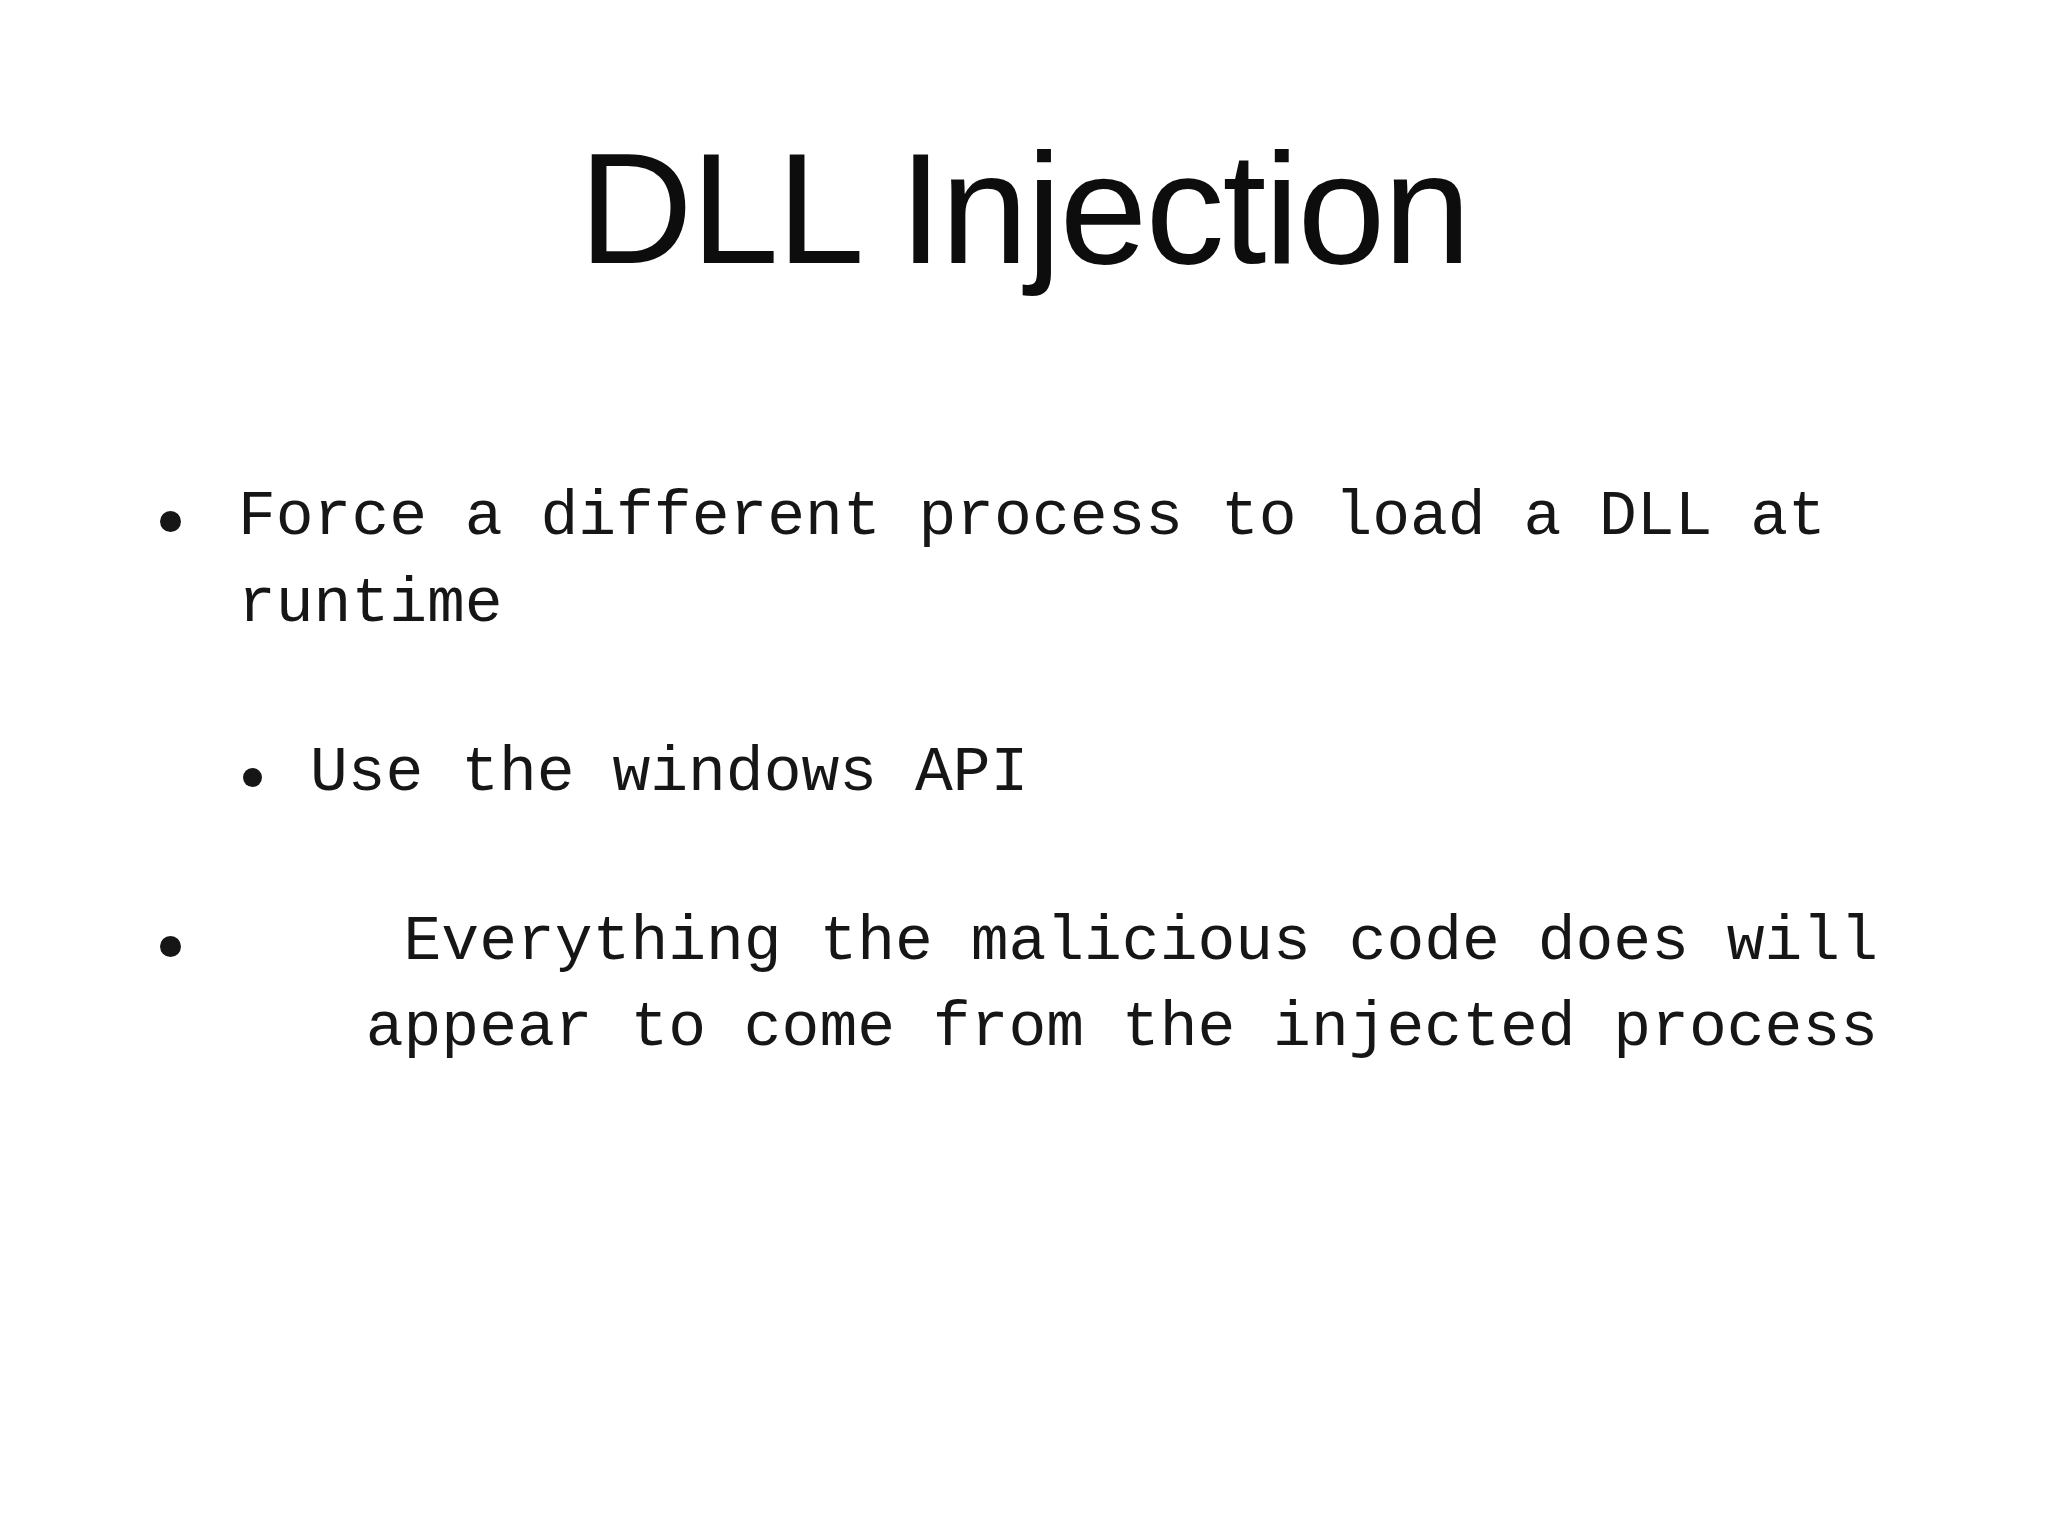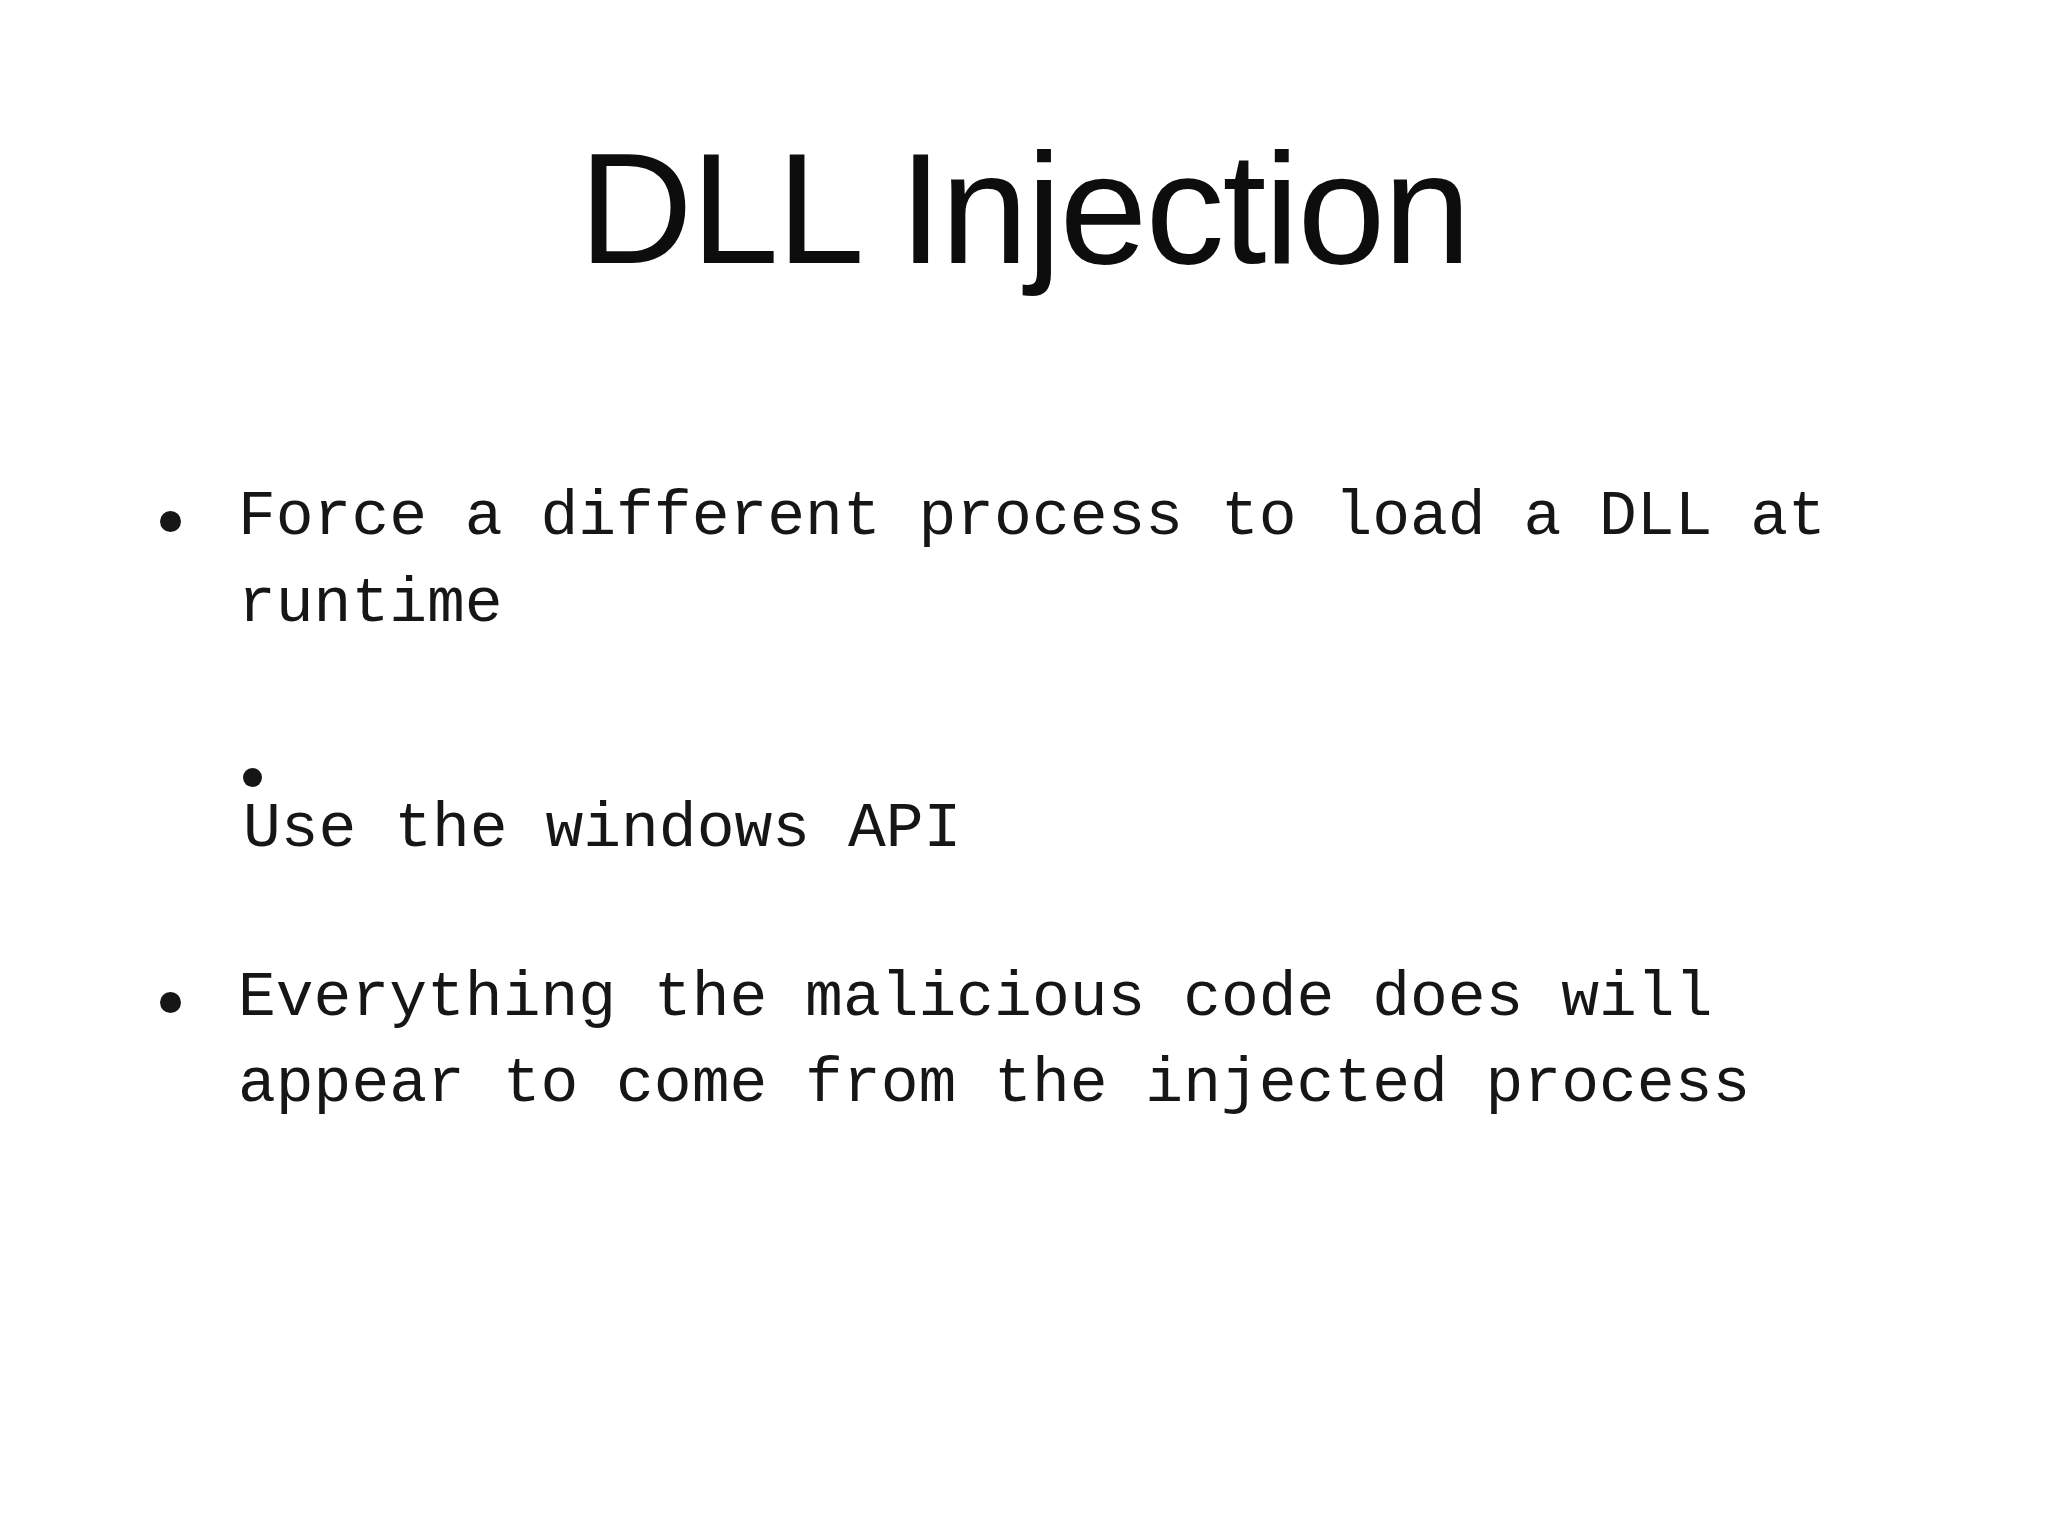--- a/index.html
+++ b/index.html
@@ -41,36 +41,36 @@
     flex: none;
     width: 21px;
     height: 21px;
     border-radius: 50%;
     background: #161616;
     margin-top: 36px;
     margin-right: 57px;
   }
   .bullet-item.level-2 {
     margin-left: 83px;
-    flex-direction: column;
   }
   .bullet-item.level-2 .bullet-dot {
     flex: none;
     width: 19px;
     height: 19px;
     border-radius: 50%;
     background: #161616;
     margin-top: 37px;
     margin-right: 48px;
   }
   .bullet-text {
     display: block;
   }
   .bullet-item.wraps .bullet-text {
     max-width: 1640px;
+    text-align: right;
   }
 </style>
 </head>
 <body>
 
 <div class="slide">
 
   <h1 class="slide-title">DLL Injection</h1>
 
   <div class="bullet-list">

